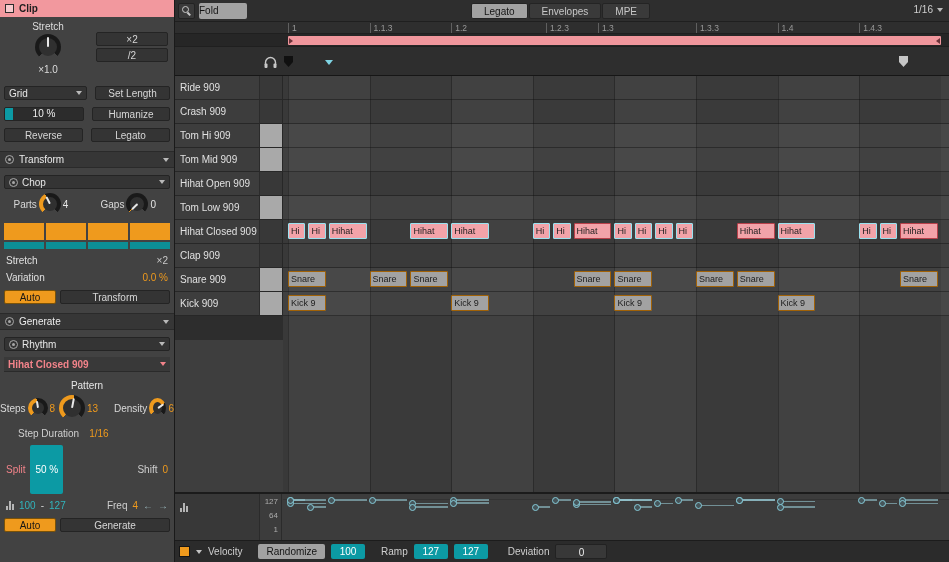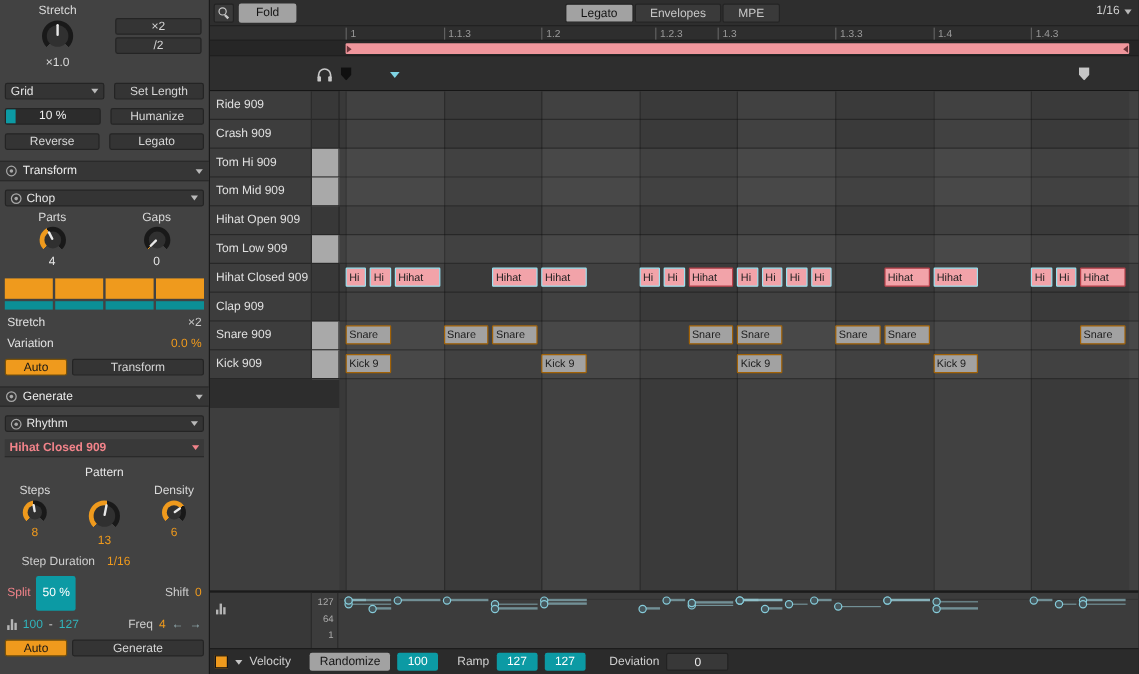--- a/index.html
+++ b/index.html
@@ -30,49 +30,49 @@
   .dotico{width:9px;height:9px;border:1px solid #a8a8a8;border-radius:50%;position:relative;display:inline-block;flex:none;box-sizing:border-box;}
   .dotico::after{content:'';position:absolute;inset:2px;background:#a8a8a8;border-radius:50%;}
   
   .knob{position:relative;border-radius:50%;}
   .knob::before{content:'';position:absolute;inset:0;border-radius:50%;
     background:conic-gradient(from 225deg,#ef9a1d 0 var(--deg,0deg),#191919 var(--deg,0deg) 270deg,transparent 270deg 360deg);}
   .knob::after{content:'';position:absolute;inset:4px;border-radius:50%;background:#303030;z-index:2;}
   .knob .needle{position:absolute;left:calc(50% - 0.75px);top:3px;width:1.5px;height:calc(50% - 3px);background:#e8e8e8;transform-origin:50% 100%;transform:rotate(var(--rot,0deg));z-index:3;border-radius:1px;}
   .k20{width:20px;height:20px;} .k22{width:22px;height:22px;} .k26{width:26px;height:26px;}
   .knobrow2,.knobrow3{display:flex;justify-content:space-around;margin-top:4px;}
-  .kcol{display:flex;flex-direction:column;align-items:center;gap:2px;width:60px;}
+  .kcol{display:flex;flex-direction:row;align-items:center;gap:2px;width:60px;}
   .klabel{color:#d9d9d9;height:11px;}
   .kval{color:#ef9a1d;} .kval.white{color:#e6e6e6;}
   .tviz{margin:8px 4px 0;}
   .tviz .orow{display:flex;gap:2px;height:17px;} .tviz .orow i{flex:1;background:#ef9a1d;}
   .tviz .trow2{display:flex;gap:2px;height:7px;margin-top:2px;} .tviz .trow2 i{flex:1;background:#0c8f96;}
   .kvline{display:flex;justify-content:space-between;margin:6px 6px 0;color:#e0e0e0;}
   .kvline .rv{color:#c9c9c9;} .kvline .rv.orange{color:#ef9a1d;}
   .auto-row{display:flex;gap:4px;margin:7px 4px 0;}
   .autobtn{width:52px;flex:none;background:#ef9a1d;color:#161616;border-radius:2px;height:14px;line-height:14px;text-align:center;border:1px solid #7a5208;box-sizing:border-box;}
   .target{margin:6px 4px 0;height:14px;display:flex;align-items:center;padding:0 4px;color:#f2838a;font-weight:bold;background:#393939;border-bottom:1px solid #2a2a2a;}
   .genlabel{text-align:center;margin-top:8px;color:#e6e6e6;}
   .sdrow{display:flex;gap:10px;margin:7px 0 0 18px;}
   .dim{color:#cfcfcf;} .orange{color:#ef9a1d;} .pinktxt{color:#f2838a;} .tealtxt{color:#31b4bc;}
   .flexsp{flex:1;}
-  .tealbox{background:#0c9aa4;color:#fff;height:13px;line-height:13px;padding:8px 5px;border-radius:2px;text-align:center;}
+  .tealbox{background:#0c9aa4;color:#fff;height:13px;line-height:13px;padding:18px 5px;border-radius:2px;text-align:center;}
   .vbars{display:inline-flex;align-items:flex-end;gap:1px;height:9px;}
   .vbars i{width:2px;background:#b5b5b5;display:block;}
   .vbars i:nth-child(1){height:4px;} .vbars i:nth-child(2){height:9px;} .vbars i:nth-child(3){height:6px;}
   .arr{color:#9ab6bb;}
 
   
   .editor{position:absolute;left:175px;top:0;width:774px;height:562px;}
   .topbar{position:absolute;left:0;top:0;right:0;height:22px;background:#2e2e2e;border-bottom:1px solid #1f1f1f;box-sizing:border-box;}
   .searchbtn{position:absolute;left:3px;top:3px;width:17px;height:16px;background:#3a3a3a;border:1px solid #232323;border-radius:2px;box-sizing:border-box;}
   .mag{position:absolute;left:3px;top:2px;width:10px;height:10px;}
   .mag::before{content:'';position:absolute;width:5px;height:5px;border:1.5px solid #c9c9c9;border-radius:50%;left:0;top:0;}
   .mag::after{content:'';position:absolute;width:4px;height:1.5px;background:#c9c9c9;transform:rotate(45deg);left:5px;top:7px;}
-  .foldbtn{position:absolute;left:24px;top:3px;width:48px;height:16px;background:#a2a2a2;color:#141414;border-radius:2px;text-align:center;line-height:16px;}
+  .foldbtn{position:absolute;left:24px;top:3px;width:48px;height:16px;background:#a2a2a2;color:#141414;border-radius:2px;text-align:left;line-height:16px;}
   .tabgroup{position:absolute;left:296px;top:3px;display:flex;gap:1px;}
   .tab{height:16px;line-height:15px;padding:0 12px;background:#3a3a3a;color:#c8c8c8;border:1px solid #242424;border-radius:2px;box-sizing:border-box;}
   .tab.active{background:#a2a2a2;color:#141414;}
   .gridsel{position:absolute;right:6px;top:4px;display:flex;align-items:center;gap:4px;color:#cfcfcf;}
   .ruler{position:absolute;left:0;top:22px;right:0;height:12px;background:#2e2e2e;border-bottom:1px solid #1f1f1f;box-sizing:border-box;}
   .tick{position:absolute;top:1px;height:10px;line-height:10px;border-left:1px solid #606060;padding-left:3px;color:#9a9a9a;font-size:8.5px;}
   .loopbar{position:absolute;left:0;top:34px;right:0;height:13px;background:#262626;border-bottom:1px solid #1f1f1f;box-sizing:border-box;}
   .loop{position:absolute;left:113px;width:653px;top:2px;height:9px;background:#f0969c;border-radius:1px;}
   .loop::before{content:'';position:absolute;left:1px;top:1.5px;border-top:3px solid transparent;border-bottom:3px solid transparent;border-left:4px solid #6b3339;}
   .loop::after{content:'';position:absolute;right:1px;top:1.5px;border-top:3px solid transparent;border-bottom:3px solid transparent;border-right:4px solid #6b3339;}
@@ -113,20 +113,24 @@
   .btealbox{background:#0c9aa4;color:#fff;height:15px;line-height:15px;width:34px;text-align:center;border-radius:2px;}
   .darkbox{background:#383838;border:1px solid #222;color:#eee;height:15px;line-height:15px;width:52px;text-align:center;border-radius:2px;box-sizing:border-box;}
   .ml12{margin-left:10px;} .ml16{margin-left:14px;}
 </style>
 </head>
 <body>
 
 <div class="app">
 
   <aside class="clip-panel">
+    <div class="clip-header">
+      <span class="clip-square"></span>
+      <span>Clip</span>
+    </div>
 
     <div class="stretch-zone">
       <div class="szl">Stretch</div>
       <div class="knob k26" style="--deg:0deg;--rot:0deg">
           <span class="needle"></span>
         </div>
       <div class="szv">×1.0</div>
       <div class="pbtn sb sb1">×2</div>
       <div class="pbtn sb sb2">/2</div>
     </div>

